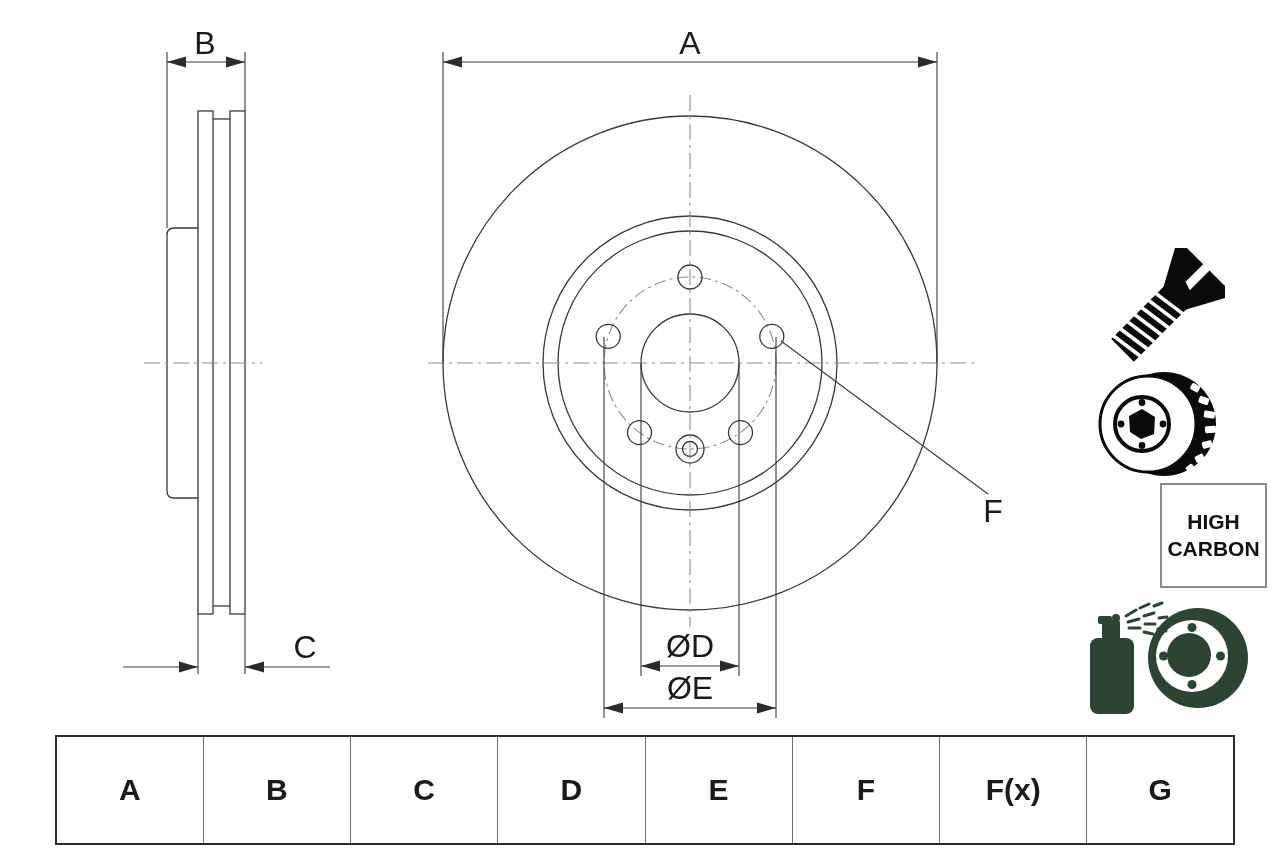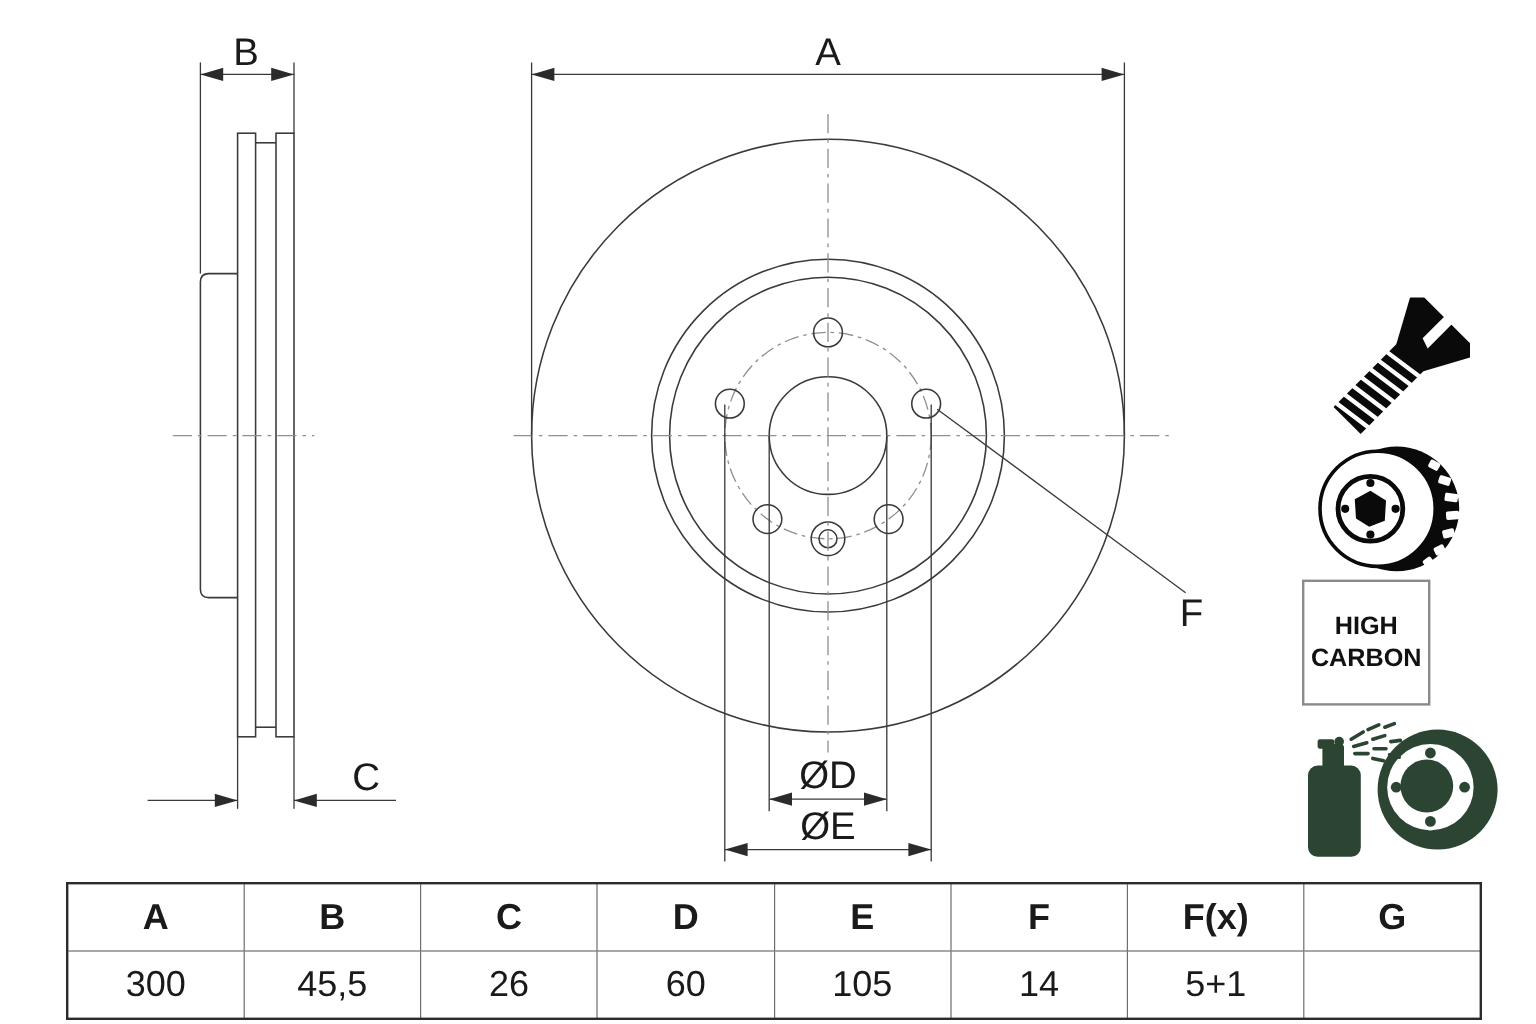--- a/index.html
+++ b/index.html
@@ -1,21 +1,21 @@
 <!DOCTYPE html>
 <html><head>
 <meta charset="utf-8">
 <style>
   html,body{margin:0;padding:0;background:#ffffff;}
   #stage{position:relative;width:1280px;height:853px;background:#fff;overflow:hidden;
          font-family:"Liberation Sans", sans-serif;}
   #stage svg{position:absolute;left:0;top:0;}
   .icon-svg{position:absolute;}
   .dim-label{font-family:"Liberation Sans",sans-serif;font-size:32px;fill:#1a1a1a;}
-  #hc-badge{position:absolute;left:1085px;top:483px;width:107px;height:105px;
+  #hc-badge{position:absolute;left:1160px;top:483px;width:107px;height:105px;
             border:2px solid #8a8a8a;box-sizing:border-box;background:#fff;
             display:flex;flex-direction:column;align-items:center;justify-content:center;
             font-weight:bold;font-size:21px;line-height:1.25;color:#111;letter-spacing:0px;}
   #spec-table{position:absolute;left:55px;top:735px;width:1180px;height:110px;
               border-collapse:collapse;table-layout:fixed;
               font-family:"Liberation Sans",sans-serif;}
   #spec-table td,#spec-table th{border:1.5px solid #6e6e6e;text-align:center;vertical-align:middle;
               font-size:30px;color:#1a1a1a;padding:0;height:55px;}
   #spec-table th{font-weight:bold;}
   #spec-table{border:2.5px solid #2b2b2b;}
@@ -204,26 +204,16 @@
         <tr>
       <th>A</th>
       <th>B</th>
       <th>C</th>
       <th>D</th>
       <th>E</th>
       <th>F</th>
       <th>F(x)</th>
       <th>G</th>
     </tr>
-    <tr>
-      <td>300</td>
-      <td>45,5</td>
-      <td>26</td>
-      <td>60</td>
-      <td>105</td>
-      <td>14</td>
-      <td>5+1</td>
-      <td></td>
-    </tr>
   </tbody>
     </table>
 
 </div>
 
 </body></html>

